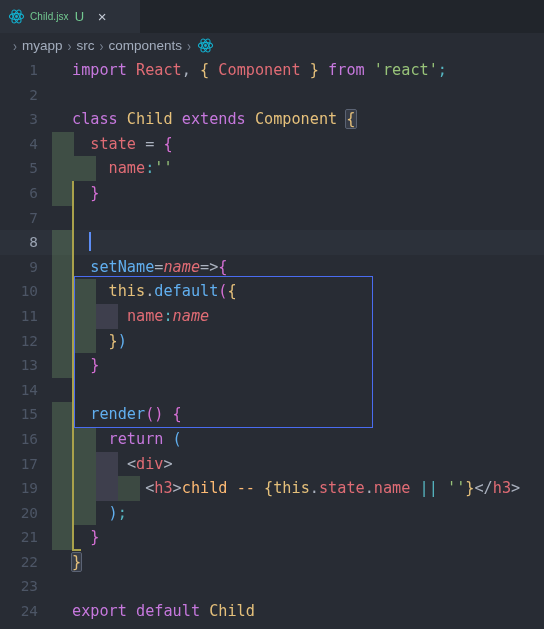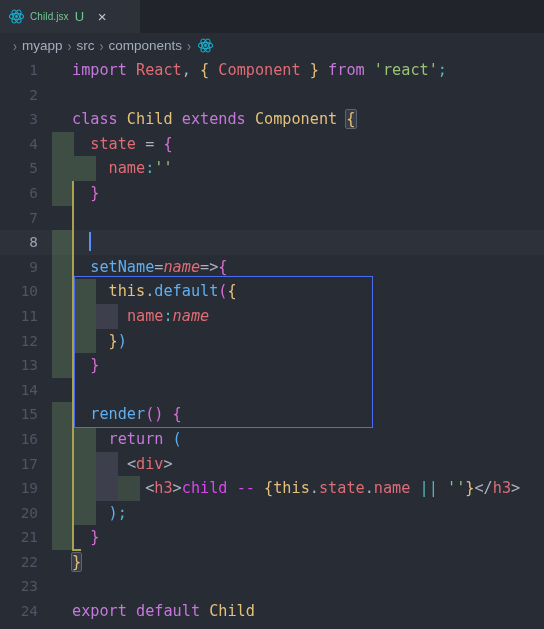--- a/index.html
+++ b/index.html
@@ -184,21 +184,21 @@
   .str     { color: #98c379; margin-top: 36px; }            
   .cmt     { color: #7f848e; font-style: italic; }
   .op      { color: #56b6c2; }            
   .plain   { color: #abb2bf; }
   .this    { color: #e5c07b; }            
   .br-y    { color: #e5c07b; }            
   .br-p    { color: #d670d6; }            
   .br-b    { color: #61afef; }            
   .tagbr   { color: #abb2bf; }            
   .tag     { color: #e06c75; }            
-  .jsxtxt  { color: #d946ef; }            
+  .jsxtxt  { color: #fdba74; }            
   .prm     { color: #e06c75; font-style: italic; }  
 </style>
 </head>
 <body>
 
 <div id="tabbar">
   <div class="tab">
     <span class="react-ico">
       <svg width="17" height="17" viewBox="0 0 24 24">
         <circle cx="12" cy="12" r="2.1" fill="#12b0cf"></circle>

